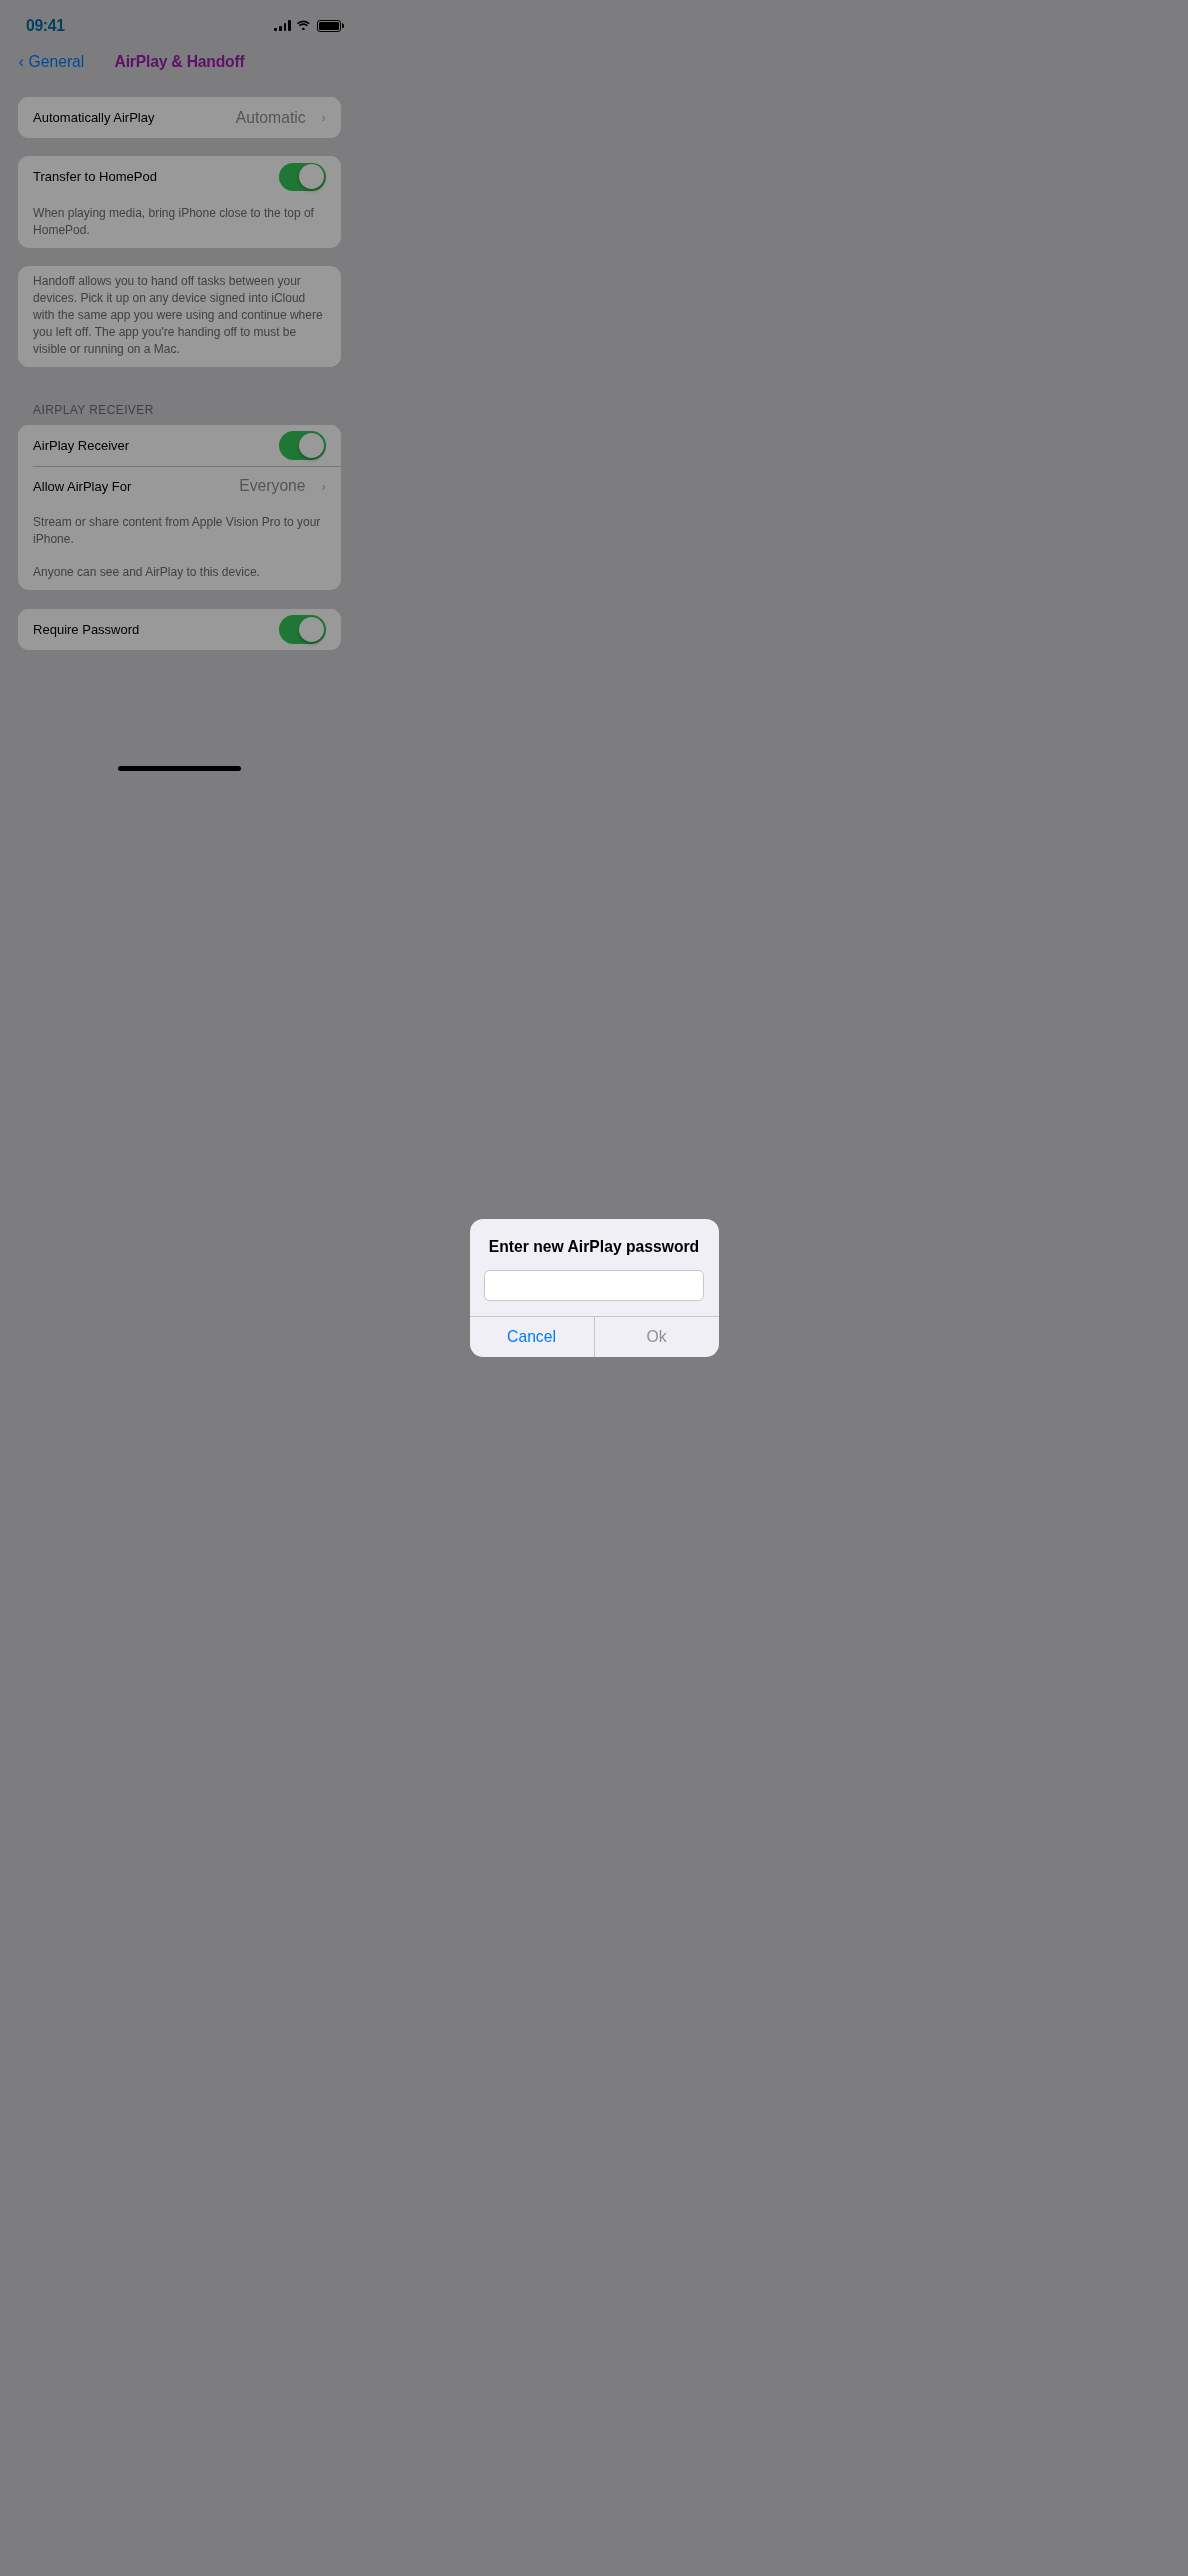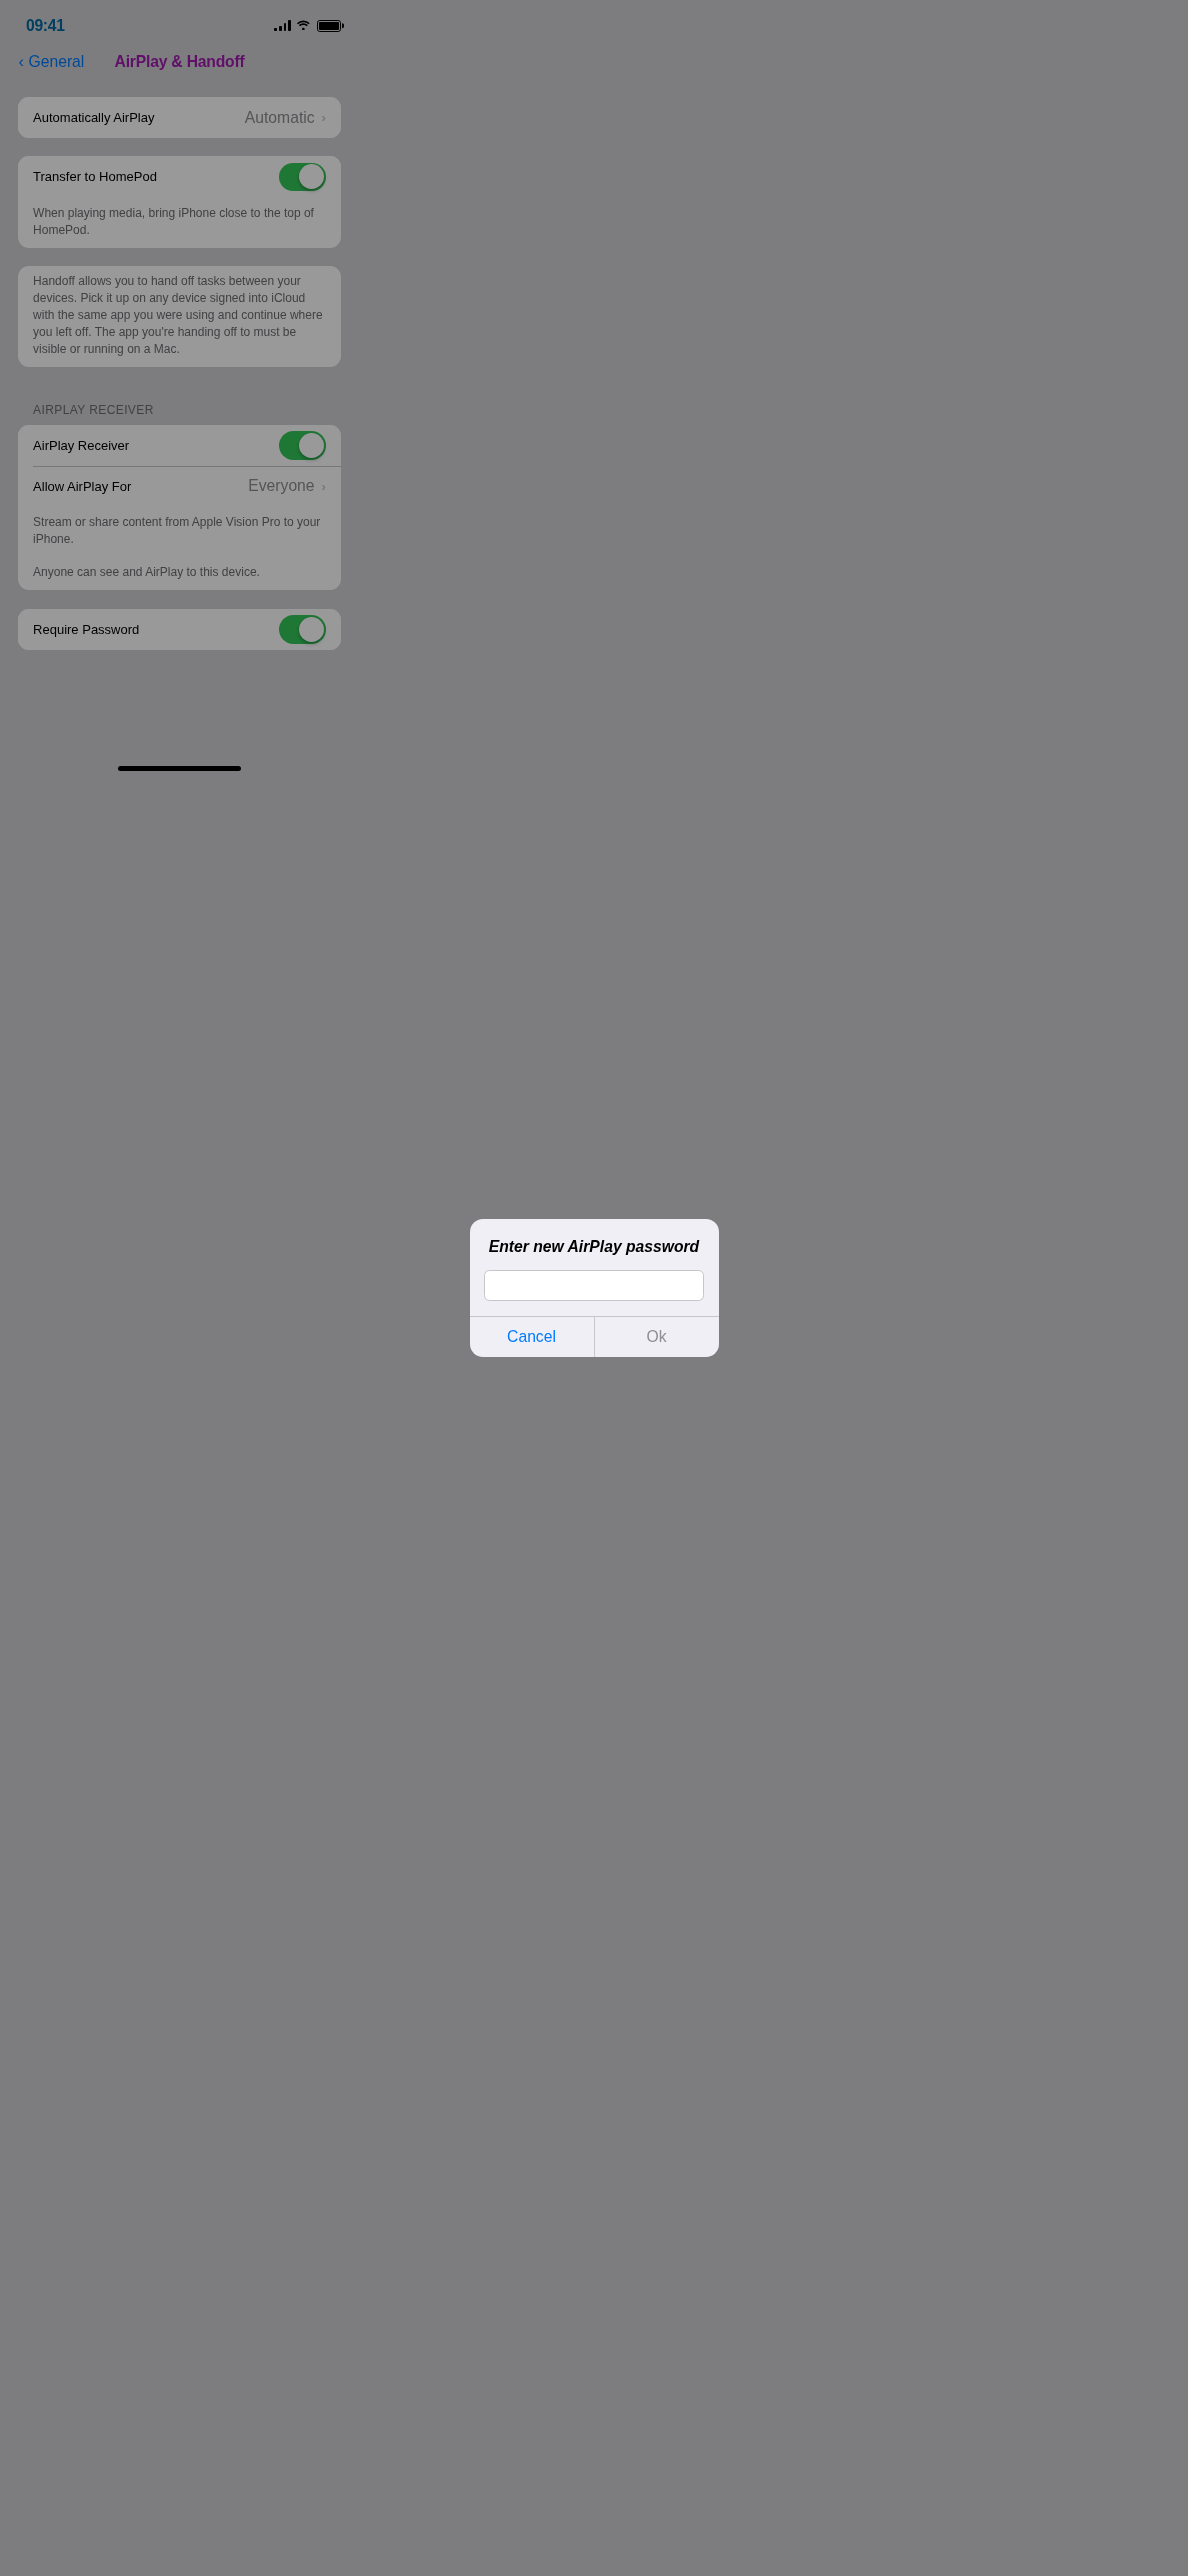--- a/index.html
+++ b/index.html
@@ -172,21 +172,21 @@
       font-size: 13px;
       color: #000;
       flex: 1;
     }
 
     .cell-value {
       font-size: 15.7px;
       color: #8e8e93;
       display: flex;
       align-items: center;
-      gap: 7px;
+      gap: 16px;
       text-align: right;
     }
 
     .chevron {
       color: #c7c7cc;
       font-size: 13px;
       font-weight: 600;
     }
 
     
@@ -257,21 +257,20 @@
       backdrop-filter: blur(18.4px);
     }
 
     .alert-title {
       font-size: 15.7px;
       font-weight: 600;
       color: #000;
       text-align: center;
       padding: 18.4px 18.4px 9.2px;
       line-height: 1.3;
-      font-style: italic;
     }
 
     .alert-input-wrap {
       padding: 3.7px 14.7px 14.7px;
     }
 
     .alert-input {
       width: 100%;
       height: 31px;
       border: 0.9px solid #c6c6c8;

